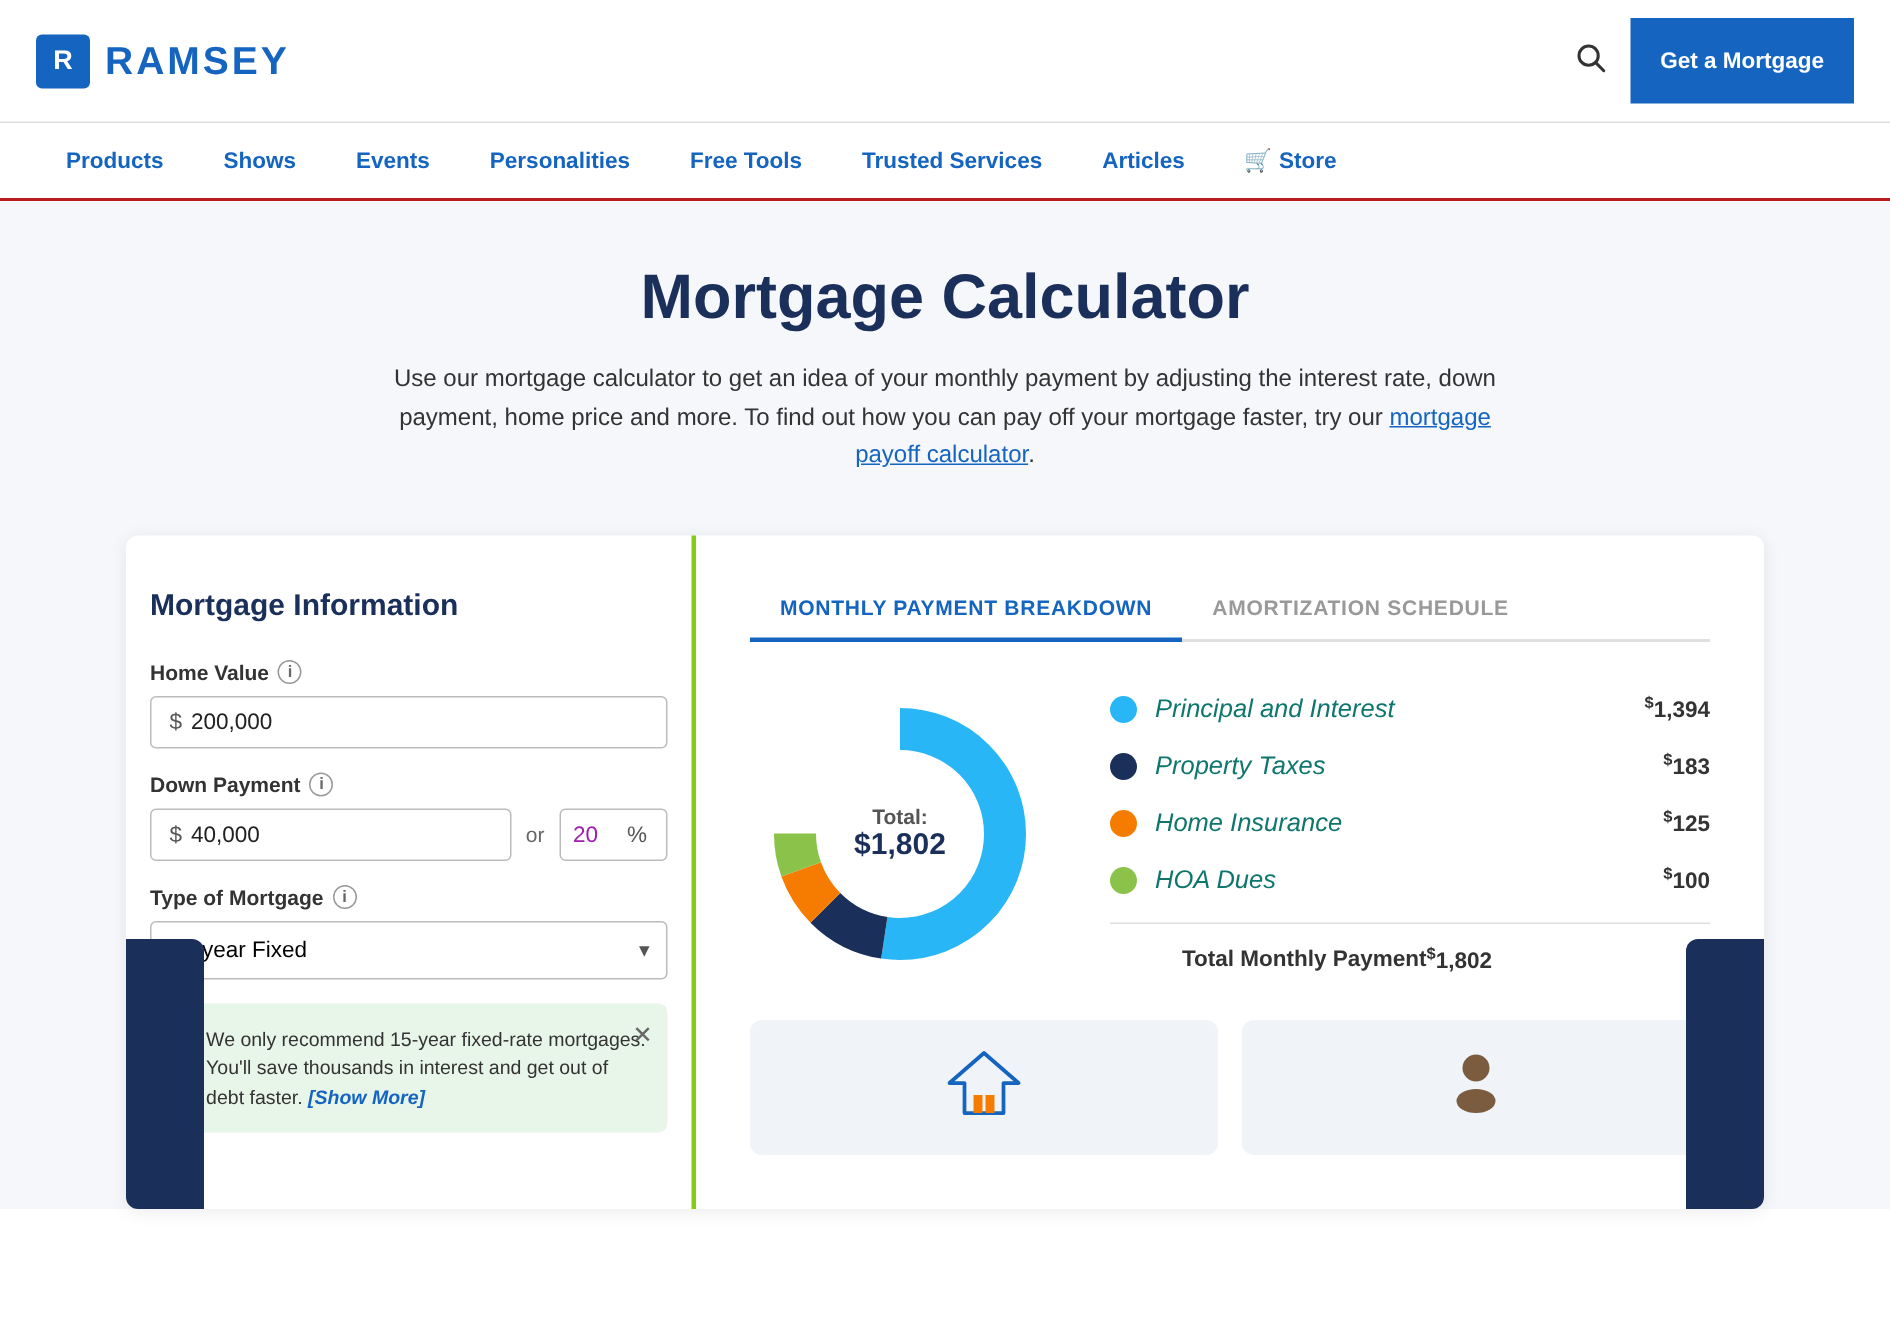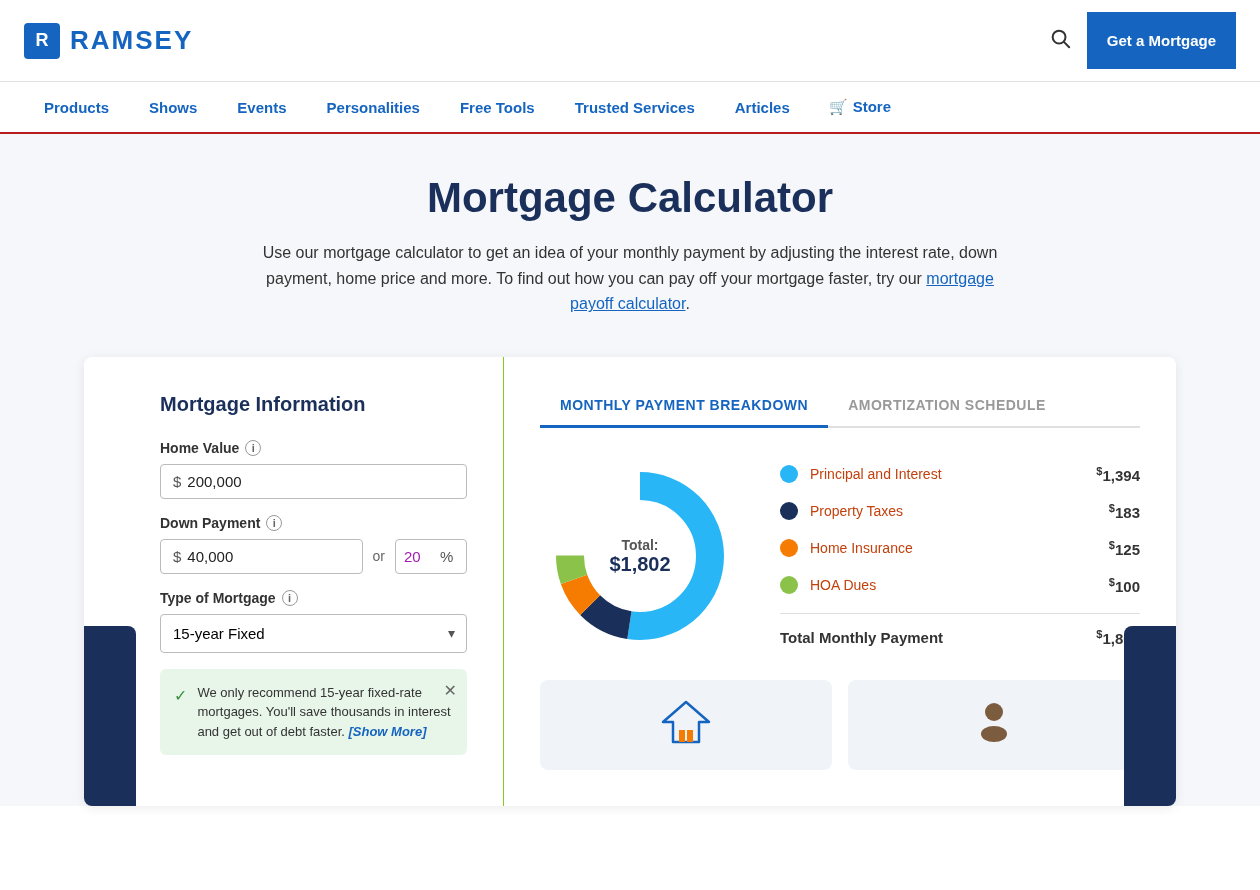--- a/index.html
+++ b/index.html
@@ -116,24 +116,23 @@
       display: flex;
       margin: 0 60px;
       min-height: 420px;
       position: relative;
     }
 
     
     .left-panel {
       width: 380px;
       min-width: 380px;
-      padding: 36px 36px 36px;
-      border-right: 1px solid #84cc16;
+      padding: 36px 16px 36px;
+      border-right: 3px solid #84cc16;
       position: relative;
-      margin-left: 40px;
     }
     .section-title {
       font-size: 20px;
       font-weight: 900;
       color: #1a2f5a;
       margin-bottom: 24px;
     }
     .field-label {
       font-size: 14px;
       font-weight: 700;
@@ -355,41 +354,42 @@
       align-items: center;
       gap: 12px;
     }
     .legend-dot {
       width: 18px;
       height: 18px;
       border-radius: 50%;
       flex-shrink: 0;
     }
     .legend-label {
-      font-size: 14px;
-      color: #c2410c;
+      font-size: 17px;
+      color: #0f766e;
+      font-style: italic;
     }
     .legend-value {
       font-size: 15px;
       color: #333;
       font-weight: 600;
     }
     .legend-value sup {
       font-size: 11px;
       vertical-align: super;
     }
     .divider-line {
       border: none;
       border-top: 1px solid #e0e0e0;
       margin: 8px 0 14px;
     }
     .total-row {
       display: flex;
-      justify-content: space-between;
-      align-items: center;
+      align-items: center;
+      margin-left: 48px;
     }
     .total-label {
       font-size: 15px;
       color: #333;
       font-weight: 600;
     }
     .total-value {
       font-size: 15px;
       color: #333;
       font-weight: 700;

